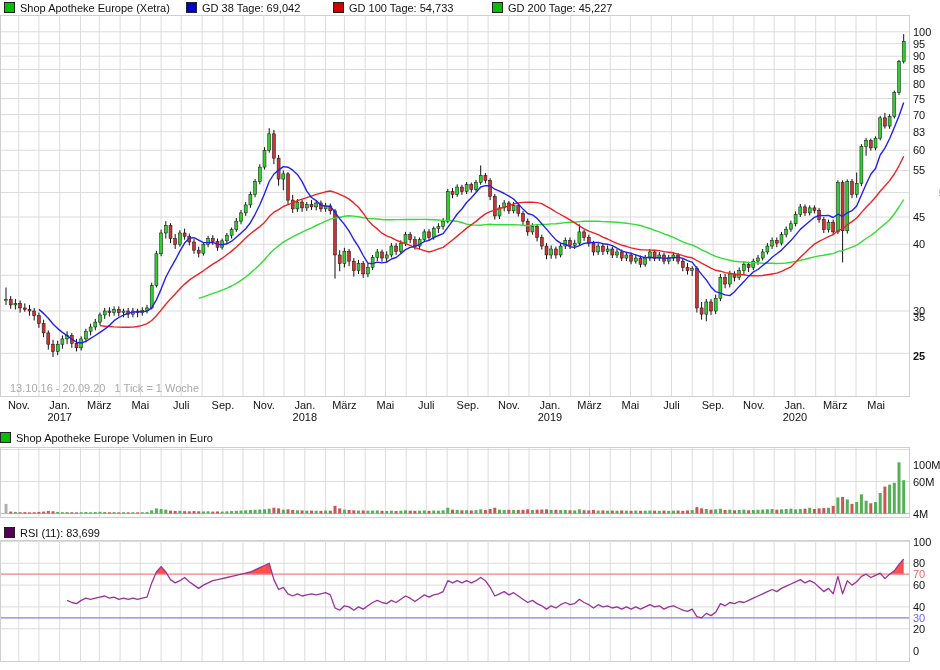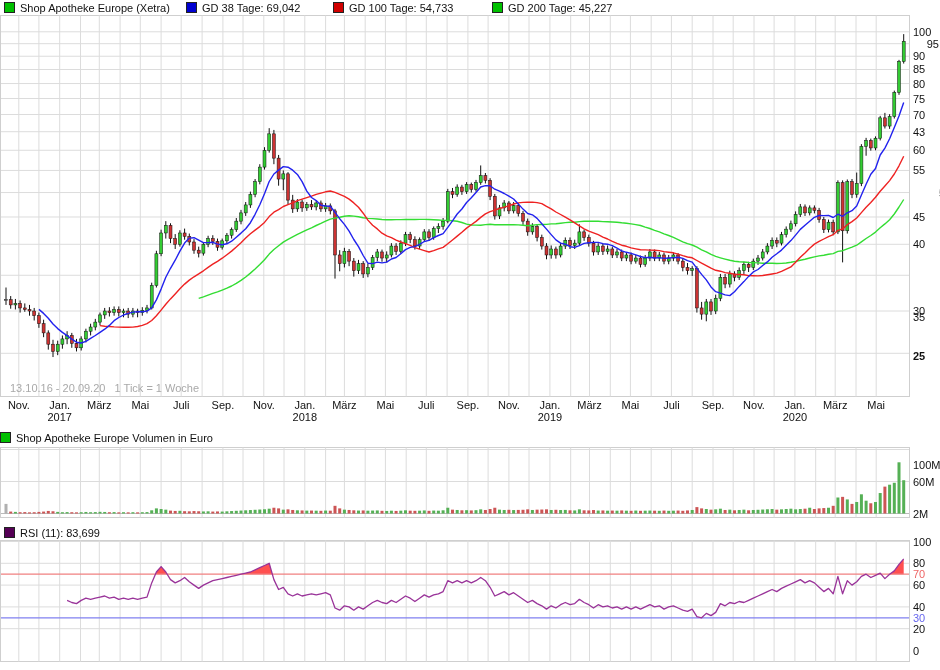--- a/index.html
+++ b/index.html
@@ -773,38 +773,38 @@
       <polyline points="67.1,600.4 71.8,602.5 76.5,603.6 81.2,600.4 85.9,598.2 90.6,599.3 95.3,598.2 100.0,597.1 104.7,596.0 109.4,598.2 114.1,597.1 118.8,599.3 123.5,598.2 128.2,599.3 132.9,598.2 137.6,599.3 142.3,598.2 147.0,597.1 151.7,582.9 156.4,572.0 161.1,566.6 165.8,572.0 170.5,579.6 175.2,582.9 179.9,580.7 184.6,577.5 189.3,581.8 194.0,585.1 198.7,588.4 203.4,585.1 208.1,582.9 212.8,580.7 217.5,579.6 222.2,578.6 226.9,577.5 231.6,576.4 236.3,575.3 241.0,574.2 245.7,573.1 250.4,572.0 255.1,569.8 259.8,567.7 264.5,565.5 269.2,563.3 273.9,579.6 278.6,589.5 283.3,587.3 288.0,593.8 292.7,596.0 297.4,593.8 302.1,596.0 306.8,594.9 311.5,593.8 316.2,594.9 320.9,593.8 325.6,592.7 330.3,594.9 335.0,608.0 339.7,610.2 344.4,605.8 349.1,606.9 353.8,610.2 358.5,606.9 363.2,609.1 367.9,605.8 372.6,602.5 377.3,600.4 382.0,602.5 386.7,603.6 391.4,600.4 396.1,602.5 400.8,599.3 405.5,596.0 410.2,598.2 414.9,601.5 419.6,598.2 424.3,594.9 429.0,597.1 433.7,594.9 438.4,593.8 443.1,591.6 447.8,580.7 452.5,582.9 457.2,580.7 461.9,582.9 466.6,580.7 471.3,582.9 476.0,580.7 480.7,577.5 485.4,580.7 490.1,587.3 494.8,596.0 499.5,593.8 504.2,591.6 508.9,594.9 513.6,592.7 518.3,596.0 523.0,599.3 527.7,602.5 532.4,600.4 537.1,603.6 541.8,605.8 546.5,609.1 551.2,605.8 555.9,608.0 560.6,604.7 565.3,602.5 570.0,604.7 574.7,603.6 579.4,599.3 584.1,602.5 588.8,604.7 593.5,608.0 598.2,604.7 602.9,606.9 607.6,605.8 612.3,608.0 617.0,606.9 621.7,609.1 626.4,606.9 631.1,609.1 635.8,606.9 640.5,609.1 645.2,606.9 649.9,604.7 654.6,606.9 659.3,605.8 664.0,609.1 668.7,606.9 673.4,605.8 678.1,608.0 682.8,610.2 687.5,611.3 692.2,609.1 696.9,616.7 701.6,617.8 706.3,613.4 711.0,615.6 715.7,612.4 720.4,603.6 725.1,605.8 729.8,602.5 734.5,603.6 739.2,601.5 743.9,602.5 748.6,600.4 753.3,598.2 758.0,596.0 762.7,593.8 767.4,591.6 772.1,589.5 776.8,591.6 781.5,588.4 786.2,586.2 790.9,584.0 795.6,581.8 800.3,579.6 805.0,582.9 809.7,580.7 814.4,582.9 819.1,587.3 823.8,591.6 828.5,588.4 833.2,593.8 837.9,576.4 842.6,593.8 847.3,580.7 852.0,585.1 856.7,581.8 861.4,576.4 866.1,574.2 870.8,577.5 875.5,575.3 880.2,573.1 884.9,578.6 889.6,574.2 894.3,570.9 899.0,564.4 903.7,558.9" fill="none" stroke="#993399" stroke-width="1.3" stroke-linejoin="round"></polyline>
     </svg>
 
   <div class="muted" style="position:absolute;left:10px;top:382px">
     <span>13.10.16 - 20.09.20</span>&nbsp;&nbsp;
     <span>1 Tick = 1 Woche</span>
   </div>
 
   <div id="labels">
       <div class="ytick" style="left: 913px; top: 25.8px; position: absolute;">100</div>
-      <div class="ytick" style="left: 913px; top: 37.6956px; position: absolute; text-align: right;">95</div>
+      <div class="ytick" style="left: 913px; top: 37.6956px; position: absolute;">95</div>
       <div class="ytick" style="left: 913px; top: 50.2345px; position: absolute;">90</div>
       <div class="ytick" style="left: 913px; top: 63.4903px; position: absolute;">85</div>
       <div class="ytick" style="left: 913px; top: 77.5499px; position: absolute;">80</div>
       <div class="ytick" style="left: 913px; top: 92.5173px; position: absolute;">75</div>
       <div class="ytick" style="left: 913px; top: 108.518px; position: absolute;">70</div>
-      <div class="ytick" style="left: 913px; top: 125.704px; position: absolute;">43</div>
+      <div class="ytick" style="left: 913px; top: 125.704px; position: absolute;">83</div>
       <div class="ytick" style="left: 913px; top: 144.267px; position: absolute;">60</div>
       <div class="ytick" style="left: 913px; top: 164.446px; position: absolute;">55</div>
       <div class="ytick" style="left: 939px; top: 186.55px; position: absolute;">50</div>
       <div class="ytick" style="left: 913px; top: 210.985px; position: absolute;">45</div>
       <div class="ytick" style="left: 913px; top: 238.3px; position: absolute;">40</div>
       <div class="ytick" style="left: 913px; top: 269.268px; position: absolute; margin-top: 42px;">35</div>
       <div class="ytick" style="left: 913px; top: 305.017px; position: absolute;">30</div>
       <div class="ytick" style="left: 913px; top: 350px; position: absolute; font-weight: bold;">25</div>
       <div class="ytick" style="left: 913px; top: 443.5px; position: absolute; margin-top: 15px;">100M</div>
       <div class="ytick" style="left: 913px; top: 475.5px; position: absolute;">60M</div>
-      <div class="ytick" style="left: 913px; top: 507.5px; position: absolute;">2M</div>
+      <div class="ytick" style="left: 913px; top: 507.5px; position: absolute;">4M</div>
       <div class="ytick" style="position: absolute; left: 913px; top: 535.5px;">100</div>
       <div class="ytick" style="position: absolute; left: 913px; top: 557.3px;">80</div>
       <div class="ytick" style="position: absolute; left: 913px; top: 568.2px; color: rgb(238, 102, 102);">70</div>
       <div class="ytick" style="position: absolute; left: 913px; top: 579.1px;">60</div>
       <div class="ytick" style="position: absolute; left: 913px; top: 600.9px;">40</div>
       <div class="ytick" style="position: absolute; left: 913px; top: 611.8px; color: rgb(102, 102, 238);">30</div>
       <div class="ytick" style="position: absolute; left: 913px; top: 622.7px;">20</div>
       <div class="ytick" style="position: absolute; left: 913px; top: 644.5px;">0</div>
       <div class="xtick" style="left: -3.2px; top: 399px; position: absolute;">Nov.</div>
       <div class="xtick" style="left: 37.7px; top: 399px; position: absolute;">Jan.</div>

